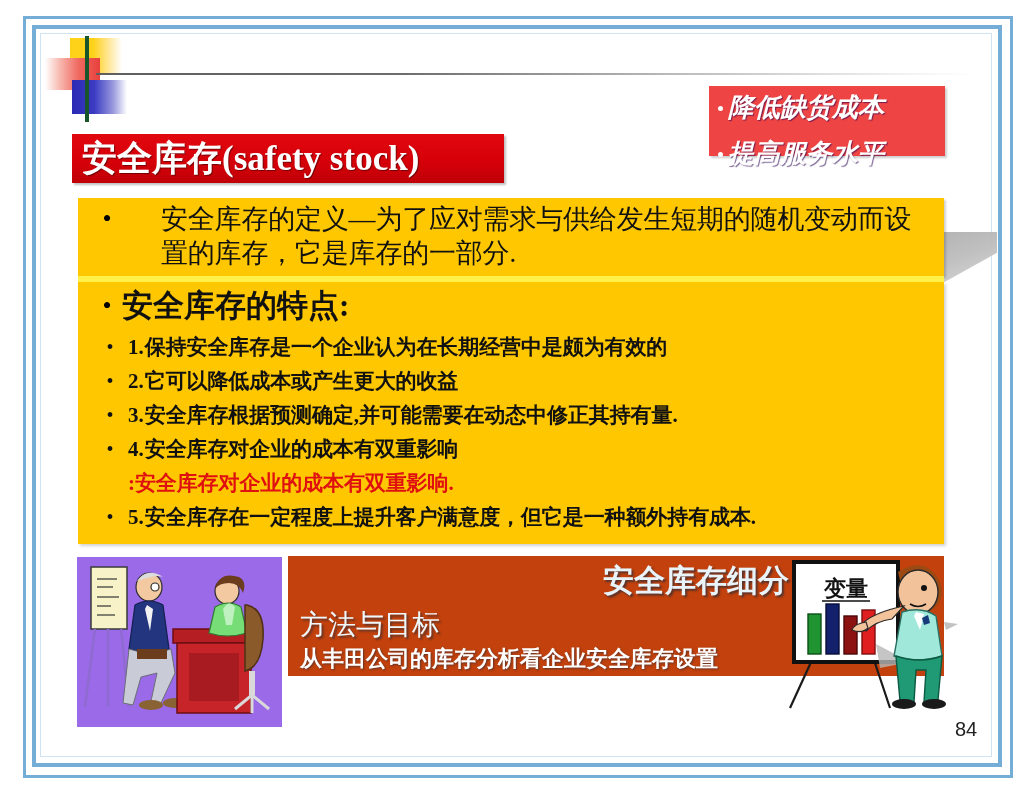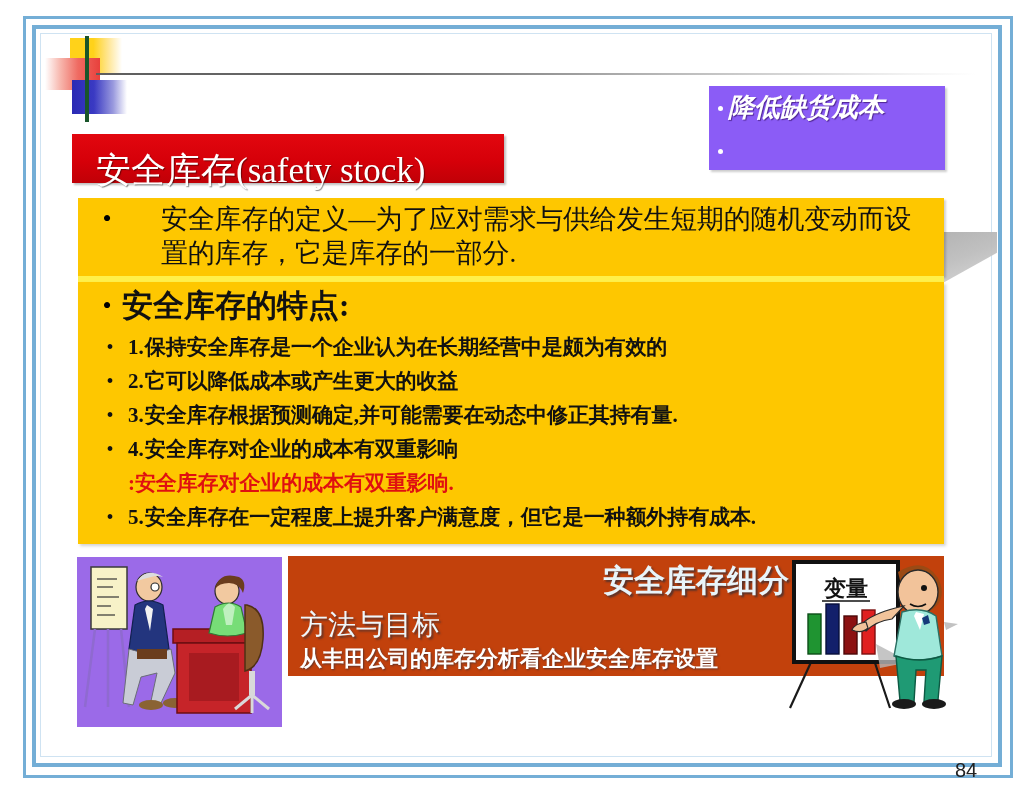--- a/index.html
+++ b/index.html
@@ -24,27 +24,27 @@
   .logo .sq-blue{position:absolute;left:30px;top:44px;width:55px;height:34px;
       background:linear-gradient(90deg,#2a2ab4 0%,#3a3ac3 40%,#9a9ade 75%,#ffffff 100%);}
   .logo .vline{position:absolute;left:43px;top:0px;width:4px;height:86px;background:#19552a;}
   .hrule{position:absolute;left:96px;top:73px;width:880px;height:2px;
       background:linear-gradient(90deg,#5e5e5e 0%,#6d6d6d 35%,#b9b9b9 65%,#f2f2f2 92%,#ffffff 100%);}
 
   
   .title-band{position:absolute;left:72px;top:134px;width:432px;height:49px;
       background:linear-gradient(180deg,#e2070f 0%,#d60009 55%,#c00007 100%);
       box-shadow:2px 2px 2px rgba(0,0,0,.25);}
-  .title-band .t{position:absolute;left:24px;top:1px;white-space:nowrap;
-      font-size:35px;font-weight:normal;color:#ffffff;letter-spacing:0px;
-      text-shadow:1px 1px 1px rgba(0,0,0,.45);line-height:47px;margin-top:12px;}
-
-  
-  .purple-box{position:absolute;left:709px;top:86px;width:236px;height:84px;
-      background:#8b5cf6;box-shadow:2px 2px 2px rgba(0,0,0,.2);}
+  .title-band .t{position:absolute;left:10px;top:1px;white-space:nowrap;
+      font-size:35px;font-weight:bold;color:#ffffff;letter-spacing:0px;
+      text-shadow:1px 1px 1px rgba(0,0,0,.45);line-height:47px;}
+
+  
+  .purple-box{position:absolute;left:709px;top:86px;width:236px;height:70px;
+      background:#ef4444;box-shadow:2px 2px 2px rgba(0,0,0,.2);}
   .purple-box .pline{position:absolute;left:9px;color:#ffffff;font-style:italic;
       font-weight:bold;font-size:26px;white-space:nowrap;
       text-shadow:1px 1px 1px rgba(40,0,80,.6);}
   .purple-box .pline.l0{top:4px;}
   .purple-box .pline.l1{top:50px;}
   .purple-box .dot{display:inline-block;width:5px;height:5px;border-radius:50%;
       background:#ffffff;vertical-align:middle;margin-right:5px;margin-bottom:4px;}
 
   
   .shadow-flap{position:absolute;left:941px;top:232px;width:56px;height:52px;
@@ -87,21 +87,21 @@
   .bb-sub1{position:absolute;left:12px;top:50px;font-size:28px;color:#eef7fb;
       white-space:nowrap;text-shadow:2px 2px 2px rgba(0,40,70,.5);}
   .bb-sub2{position:absolute;left:12px;top:88px;font-size:22px;color:#ffffff;
       font-weight:bold;white-space:nowrap;text-shadow:1px 1px 2px rgba(0,40,70,.5);}
 
   
   .clip-present{position:absolute;left:778px;top:548px;width:180px;height:168px;}
 
   
   .pageno{position:absolute;left:955px;top:718px;font-size:20px;color:#222;
-      font-family:"Liberation Sans","DejaVu Sans",sans-serif;margin-top:41px;}
+      font-family:"Liberation Sans","DejaVu Sans",sans-serif;}
 </style>
 </head>
 <body>
 
 <div class="slide">
 
   <div class="frame-outer"></div>
   <div class="frame-inner"></div>
   <div class="frame-thin"></div>
 
@@ -112,21 +112,21 @@
     <div class="vline"></div>
   </div>
   <div class="hrule"></div>
 
   <div class="title-band">
     <div class="t">安全库存(safety stock)</div>
   </div>
 
   <div class="purple-box">
     <div class="pline l0"><span class="dot"></span><span>降低缺货成本</span></div>
-    <div class="pline l1"><span class="dot"></span></div>
+    <div class="pline l1"><span class="dot"></span><span>提高服务水平</span></div>
   </div>
 
   <div class="shadow-flap"></div>
 
   <div class="yellow-a">
     <div class="def-row">
       <div class="def-bullet">•</div>
       <div class="def-text">安全库存的定义—为了应对需求与供给发生短期的随机变动而设置的库存，它是库存的一部分.</div>
     </div>
   </div>

